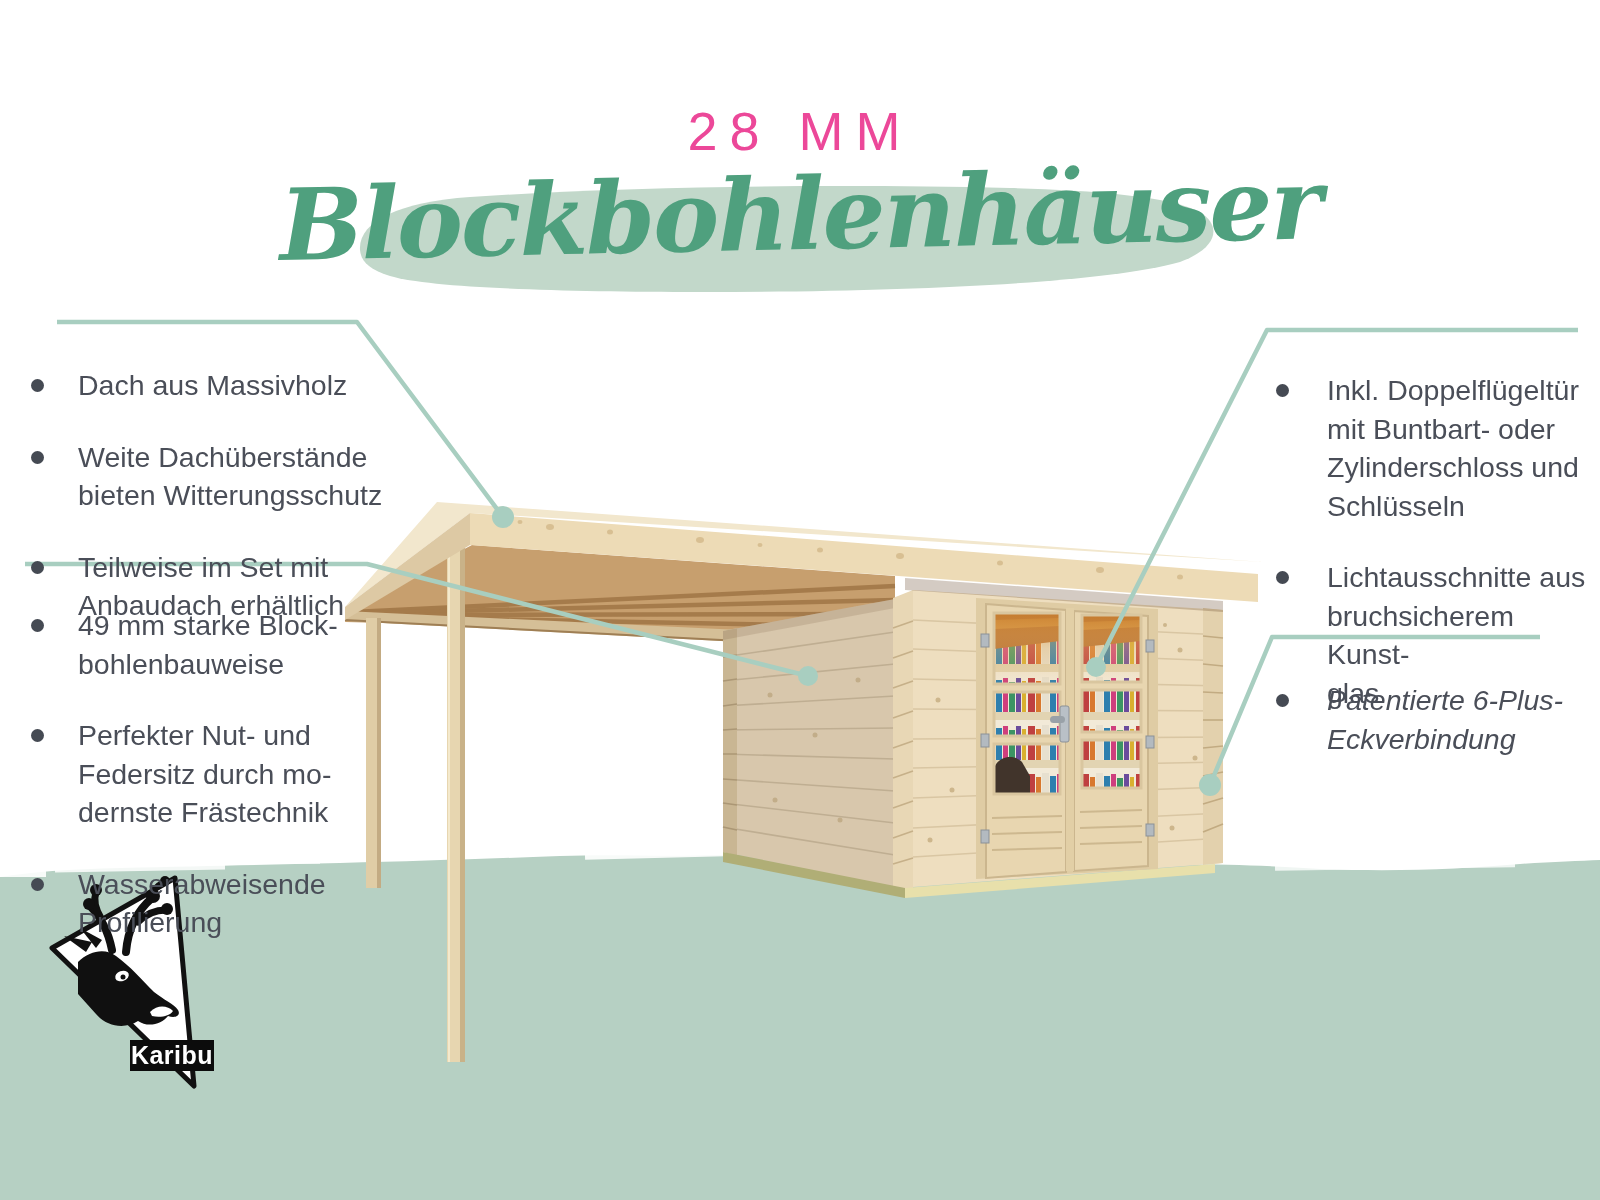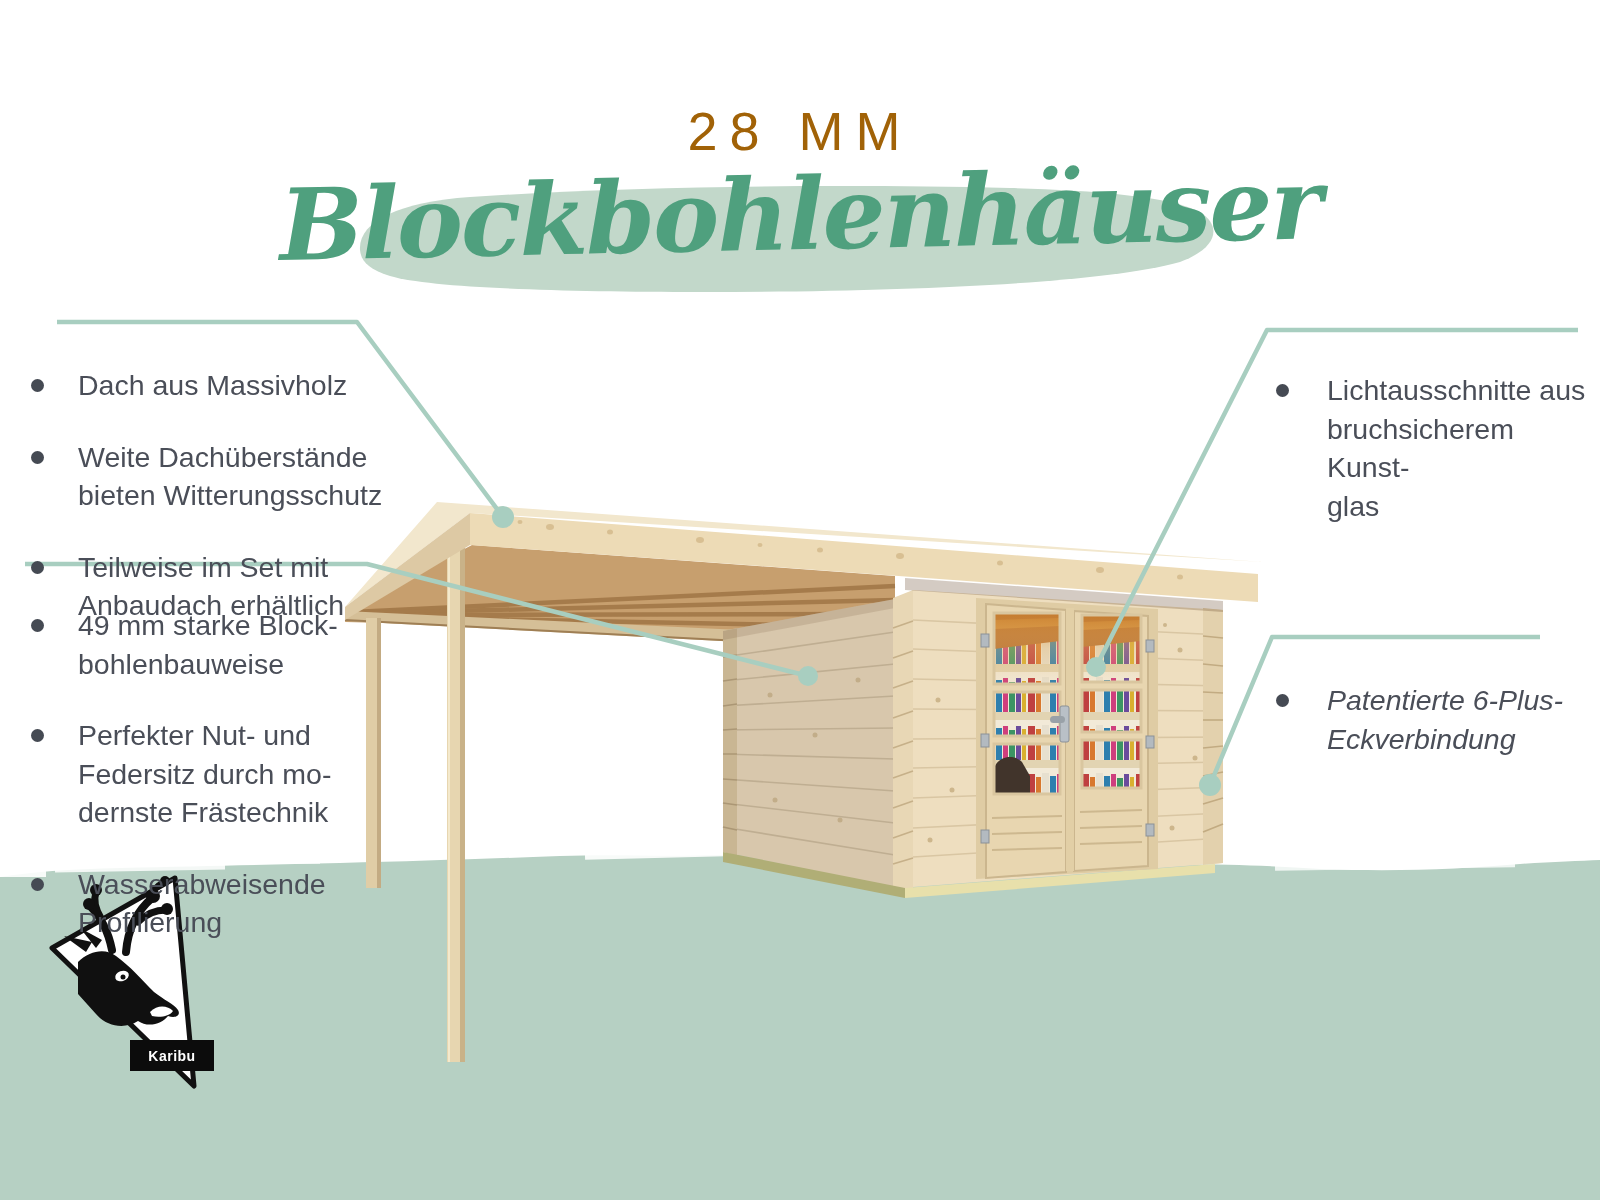--- a/index.html
+++ b/index.html
@@ -1,38 +1,38 @@
 <!DOCTYPE html>
 <html><head>
 <meta charset="utf-8">
 <style>
   html,body{margin:0;padding:0;background:#fff;}
   #stage{position:relative;width:1600px;height:1200px;overflow:hidden;background:#fff;
          font-family:"Liberation Sans",sans-serif;color:#4a4e58;}
   #illustration{position:absolute;left:0;top:0;z-index:1;}
   .txt{position:absolute;z-index:2;}
   #size-label{left:0;right:0;top:100px;text-align:center;font-size:54px;font-weight:300;
-              letter-spacing:12px;color:#a16207;}
+              letter-spacing:12px;color:#ec4899;}
   #main-title{left:0;right:0;top:156px;text-align:center;font-size:99px;font-weight:bold;
               font-style:italic;color:#4fa07e;font-family:"DejaVu Serif",serif;
               transform:rotate(-1.2deg);letter-spacing:-2px;}
   .feature-list{list-style:none;margin:0;padding:0;font-size:28.5px;line-height:38.5px;
                 font-weight:400;color:#4a4e58;}
   .feature-list li{display:flex;align-items:flex-start;margin-top:33px;}
   .dot{flex:0 0 auto;width:13px;height:13px;border-radius:50%;background:#454a53;
        margin-top:13px;}
   .itx{white-space:pre-line;}
   .lg .dot{margin-left:13px;margin-right:34px;}
   .rg .dot{margin-left:8px;margin-right:38px;}
   #group-left-top{left:18px;top:333px;width:400px;}
   #group-left-bottom{left:18px;top:573px;width:400px;}
   #group-right-top{left:1268px;top:338px;width:320px;}
   #group-right-bottom{left:1268px;top:648px;width:320px;font-style:italic;}
   #logo-label{left:130px;top:1040px;width:84px;height:31px;background:#0c0c0c;color:#fff;
-              font-size:14px;font-weight:bold;display:flex;align-items:center;
+              font-size:25px;font-weight:bold;display:flex;align-items:center;
               justify-content:center;letter-spacing:.5px;}
 </style>
 </head>
 <body>
 
 <div id="stage">
 
   <svg id="illustration" width="1600" height="1200" viewBox="0 0 1600 1200">
     <defs>
       <pattern id="pBooks" patternUnits="userSpaceOnUse" width="54" height="48">
@@ -344,20 +344,27 @@
     <li>
         <span class="dot"></span>
         <span class="itx">Wasserabweisende
 Profilierung</span>
       </li>
   </ul>
 
   <ul class="txt feature-list rg" id="group-right-top">
     <li>
         <span class="dot"></span>
+        <span class="itx">Inkl. Doppelflügeltür
+mit Buntbart- oder
+Zylinderschloss und
+Schlüsseln</span>
+      </li>
+    <li>
+        <span class="dot"></span>
         <span class="itx">Lichtausschnitte aus
 bruchsicherem Kunst-
 glas</span>
       </li>
   </ul>
 
   <ul class="txt feature-list rg" id="group-right-bottom">
     <li>
         <span class="dot"></span>
         <span class="itx">Patentierte 6-Plus-

